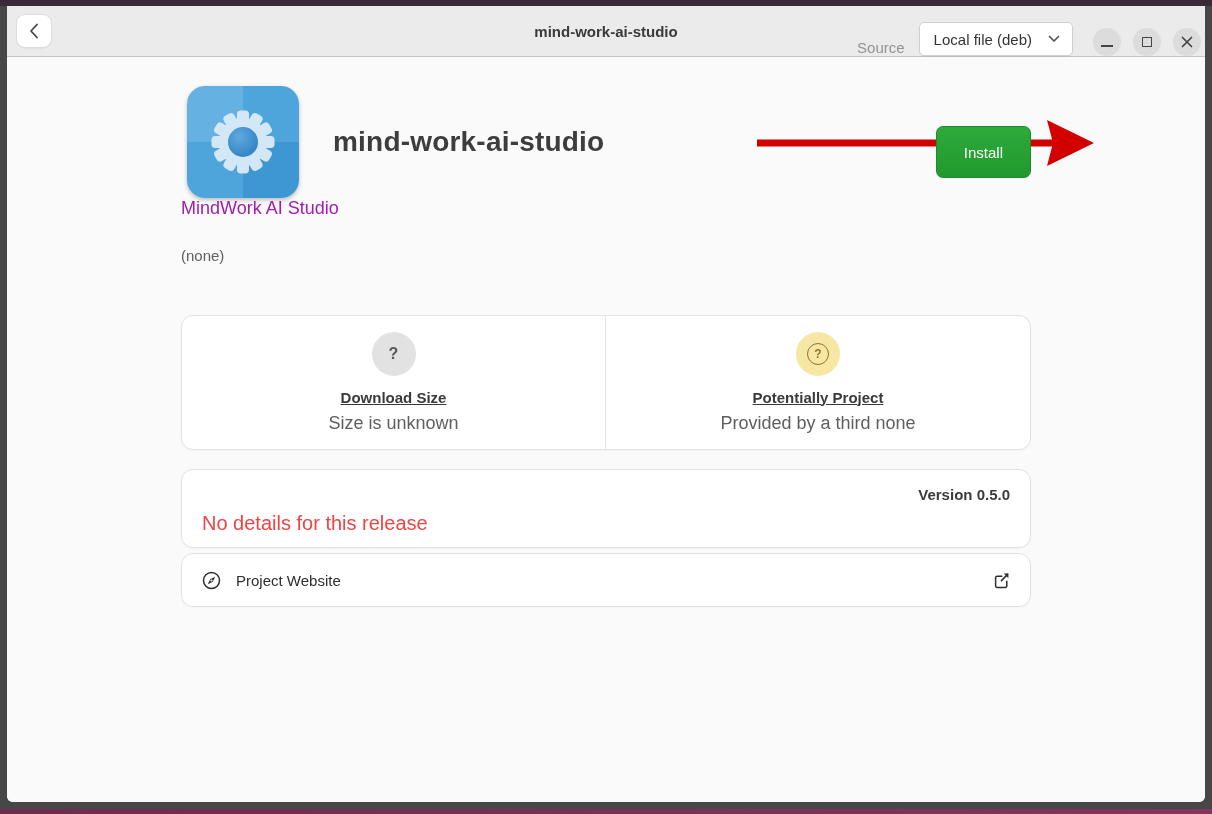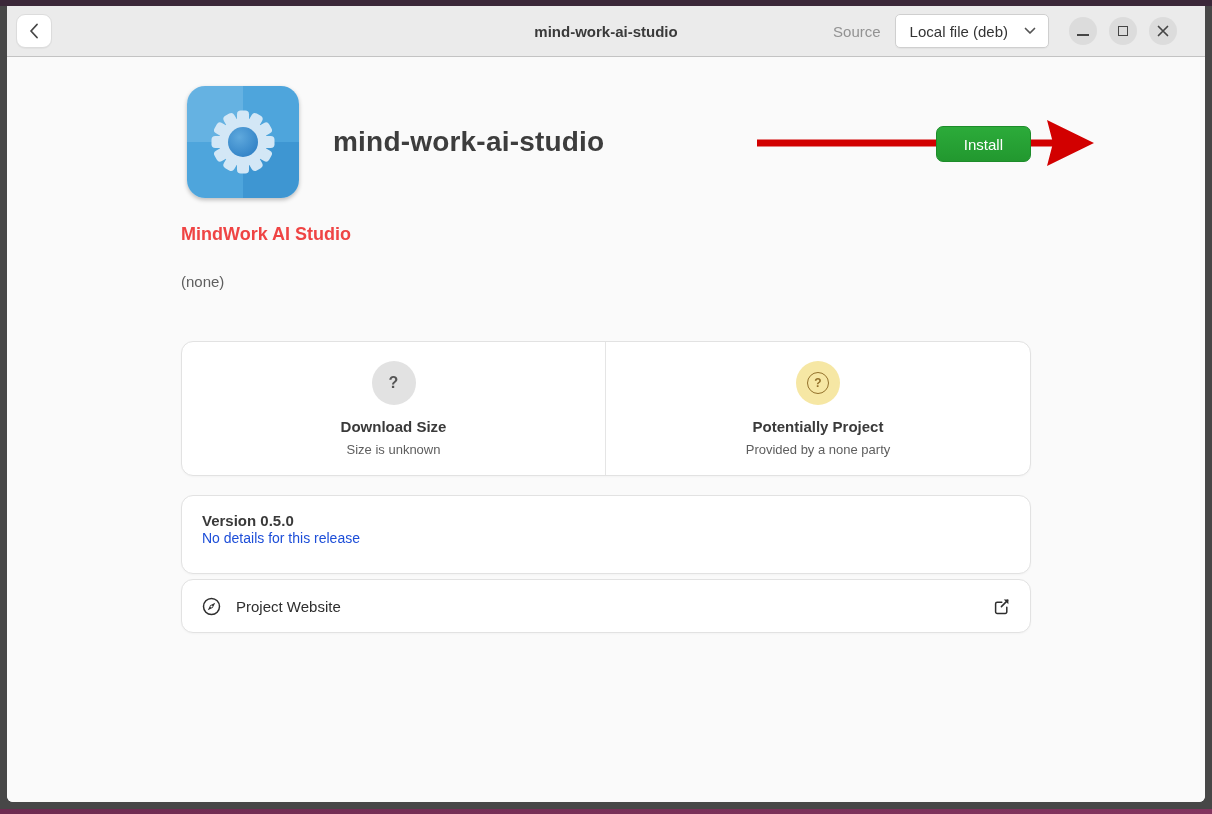--- a/index.html
+++ b/index.html
@@ -32,22 +32,22 @@
     position: absolute; left: 9px; top: 8px; width: 36px; height: 34px;
     background: #ffffff; border: 1px solid #dcdcdc; border-radius: 9px;
     display: flex; align-items: center; justify-content: center;
     cursor: pointer; box-shadow: 0 1px 1px rgba(0,0,0,0.04);
   }
   .win-title {
     position: absolute; left: 50%; top: 50%; transform: translate(-50%,-50%);
     font-weight: bold; font-size: 15px; color: #3a3a3a; white-space: nowrap;
   }
   .header-right {
-    position: absolute; right: 28px; top: 0; height: 100%;
-    display: flex; align-items: center; gap: 14px;
+    position: absolute; right: 4px; top: 0; height: 100%;
+    display: flex; align-items: flex-end; gap: 14px;
   }
   .source-label { font-size: 15px; color: #929292; }
   .source-dropdown {
     height: 34px; padding: 0 12px 0 14px; background: #ffffff;
     border: 1px solid #cfcfcf; border-radius: 5px;
     display: flex; align-items: center; gap: 16px; cursor: pointer;
     font-size: 15px; color: #333333;
     box-shadow: 0 1px 1px rgba(0,0,0,0.04);
   }
   .win-controls { display: flex; align-items: center; gap: 12px; margin-left: 6px; }
@@ -68,28 +68,28 @@
     background: conic-gradient(from 0deg at 50% 50%,
       #4ea5dc 0 25%, #3e96d2 25% 50%, #4ea5dc 50% 75%, #65b2e2 75% 100%);
     box-shadow: 0 2px 4px rgba(0,0,0,0.25);
     display: flex; align-items: center; justify-content: center;
   }
   .app-title {
     position: absolute; left: 152px; top: 50%; transform: translateY(-50%);
     font-size: 28px; font-weight: bold; color: #3d3d3d; letter-spacing: 0.2px;
   }
   .install-btn {
-    position: absolute; right: 0; top: 40px; height: 36px; padding: 0 27px;
+    position: absolute; right: 0; top: 40px; height: 52px; padding: 0 27px;
     background: linear-gradient(#2cab3a, #22982f);
     border: 1px solid #1d8c2a; border-radius: 7px;
     color: #ffffff; font-size: 15px; font-family: inherit; cursor: pointer;
   }
   .anno-arrow { position: absolute; left: 572px; top: 29px; pointer-events: none; }
   
-  .dev-name { margin-top: 26px; font-size: 18px; font-weight: bold; color: #ef4444; }
+  .dev-name { font-size: 18px; font-weight: normal; color: #a21caf; }
   .license { margin-top: 28px; font-size: 15px; color: #5e5e5e; }
   
   .card {
     background: #ffffff; border: 1px solid #e2e2e2; border-radius: 12px;
     box-shadow: 0 1px 2px rgba(0,0,0,0.03);
   }
   .context-card { margin-top: 51px; height: 135px; display: flex; }
   .context-tile {
     flex: 1 1 50%; display: flex; flex-direction: column;
     align-items: center; justify-content: center; cursor: pointer;
@@ -100,25 +100,25 @@
     display: flex; align-items: center; justify-content: center;
   }
   .tile-circle.gray { background: #e2e2e2; }
   .tile-circle.yellow { background: #f6e7a4; }
   .q-plain { font-size: 16px; font-weight: bold; color: #565656; }
   .q-circled {
     width: 22px; height: 22px; border: 1.6px solid #93712b; border-radius: 50%;
     display: flex; align-items: center; justify-content: center;
     font-size: 12px; font-weight: bold; color: #93712b;
   }
-  .tile-title { margin-top: 13px; font-size: 15px; font-weight: bold; color: #3a3a3a; }
-  .tile-sub { margin-top: 7px; font-size: 13px; color: #5e5e5e; }
+  .tile-title { margin-top: 13px; font-size: 15px; font-weight: bold; color: #3a3a3a; text-decoration: underline; }
+  .tile-sub { margin-top: 7px; font-size: 18px; color: #5e5e5e; }
   .version-card { margin-top: 19px; height: 79px; padding: 16px 20px; cursor: pointer; }
-  .version-title { font-size: 15px; font-weight: bold; color: #3a3a3a; }
-  .version-sub { margin-top: 1px; font-size: 14px; color: #1d4ed8; }
+  .version-title { font-size: 15px; font-weight: bold; color: #3a3a3a; text-align: right; }
+  .version-sub { margin-top: 9px; font-size: 20px; color: #ef4444; }
   .website-card {
     margin-top: 5px; height: 54px; display: flex; align-items: center;
     padding: 0 20px; cursor: pointer;
   }
   .website-label { margin-left: 15px; font-size: 15px; color: #2e2e2e; }
   .ext-icon { margin-left: auto; display: flex; }
 </style>
 </head>
 <body>
 
@@ -206,21 +206,21 @@
             <span class="q-plain">?</span>
           </div>
           <div class="tile-title">Download Size</div>
           <div class="tile-sub">Size is unknown</div>
         </div>
         <div class="context-tile">
           <div class="tile-circle yellow">
             <span class="q-circled">?</span>
           </div>
           <div class="tile-title">Potentially Project</div>
-          <div class="tile-sub">Provided by a none party</div>
+          <div class="tile-sub">Provided by a third none</div>
         </div>
       </div>
 
       <div class="card version-card">
         <div class="version-title">Version 0.5.0</div>
         <div class="version-sub">No details for this release</div>
       </div>
 
       <div class="card website-card">
         <svg width="19" height="19" viewBox="0 0 19 19">

